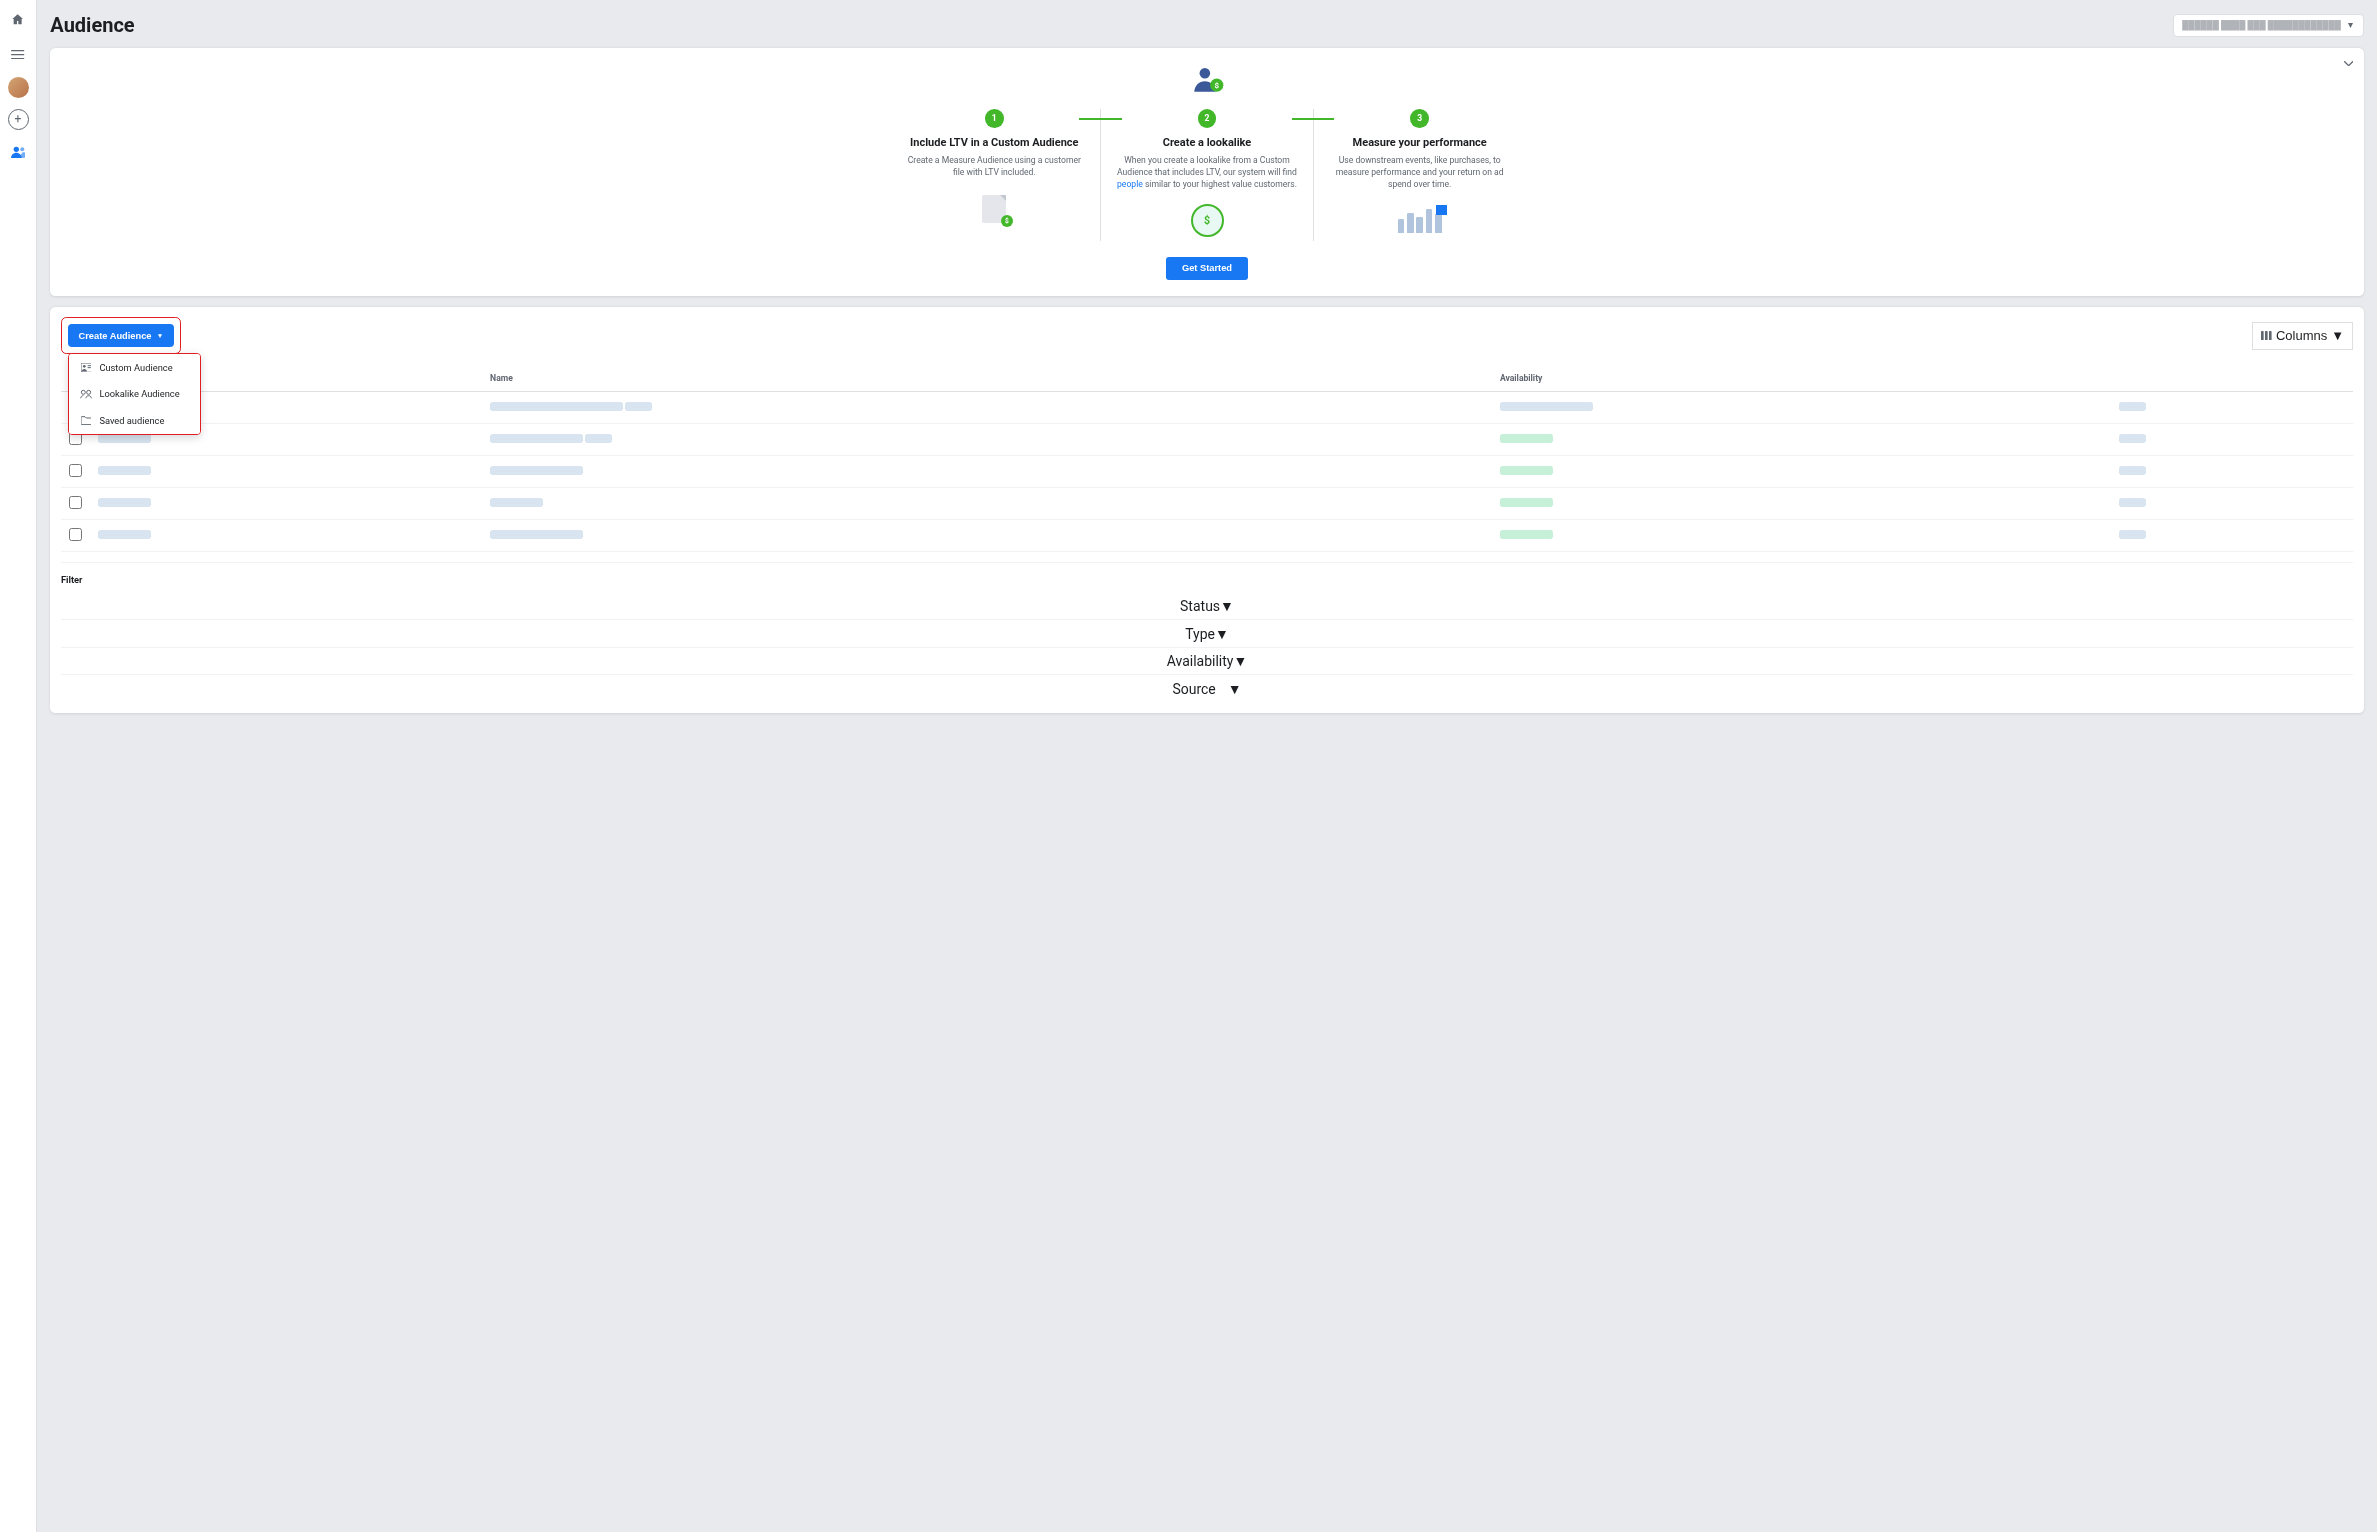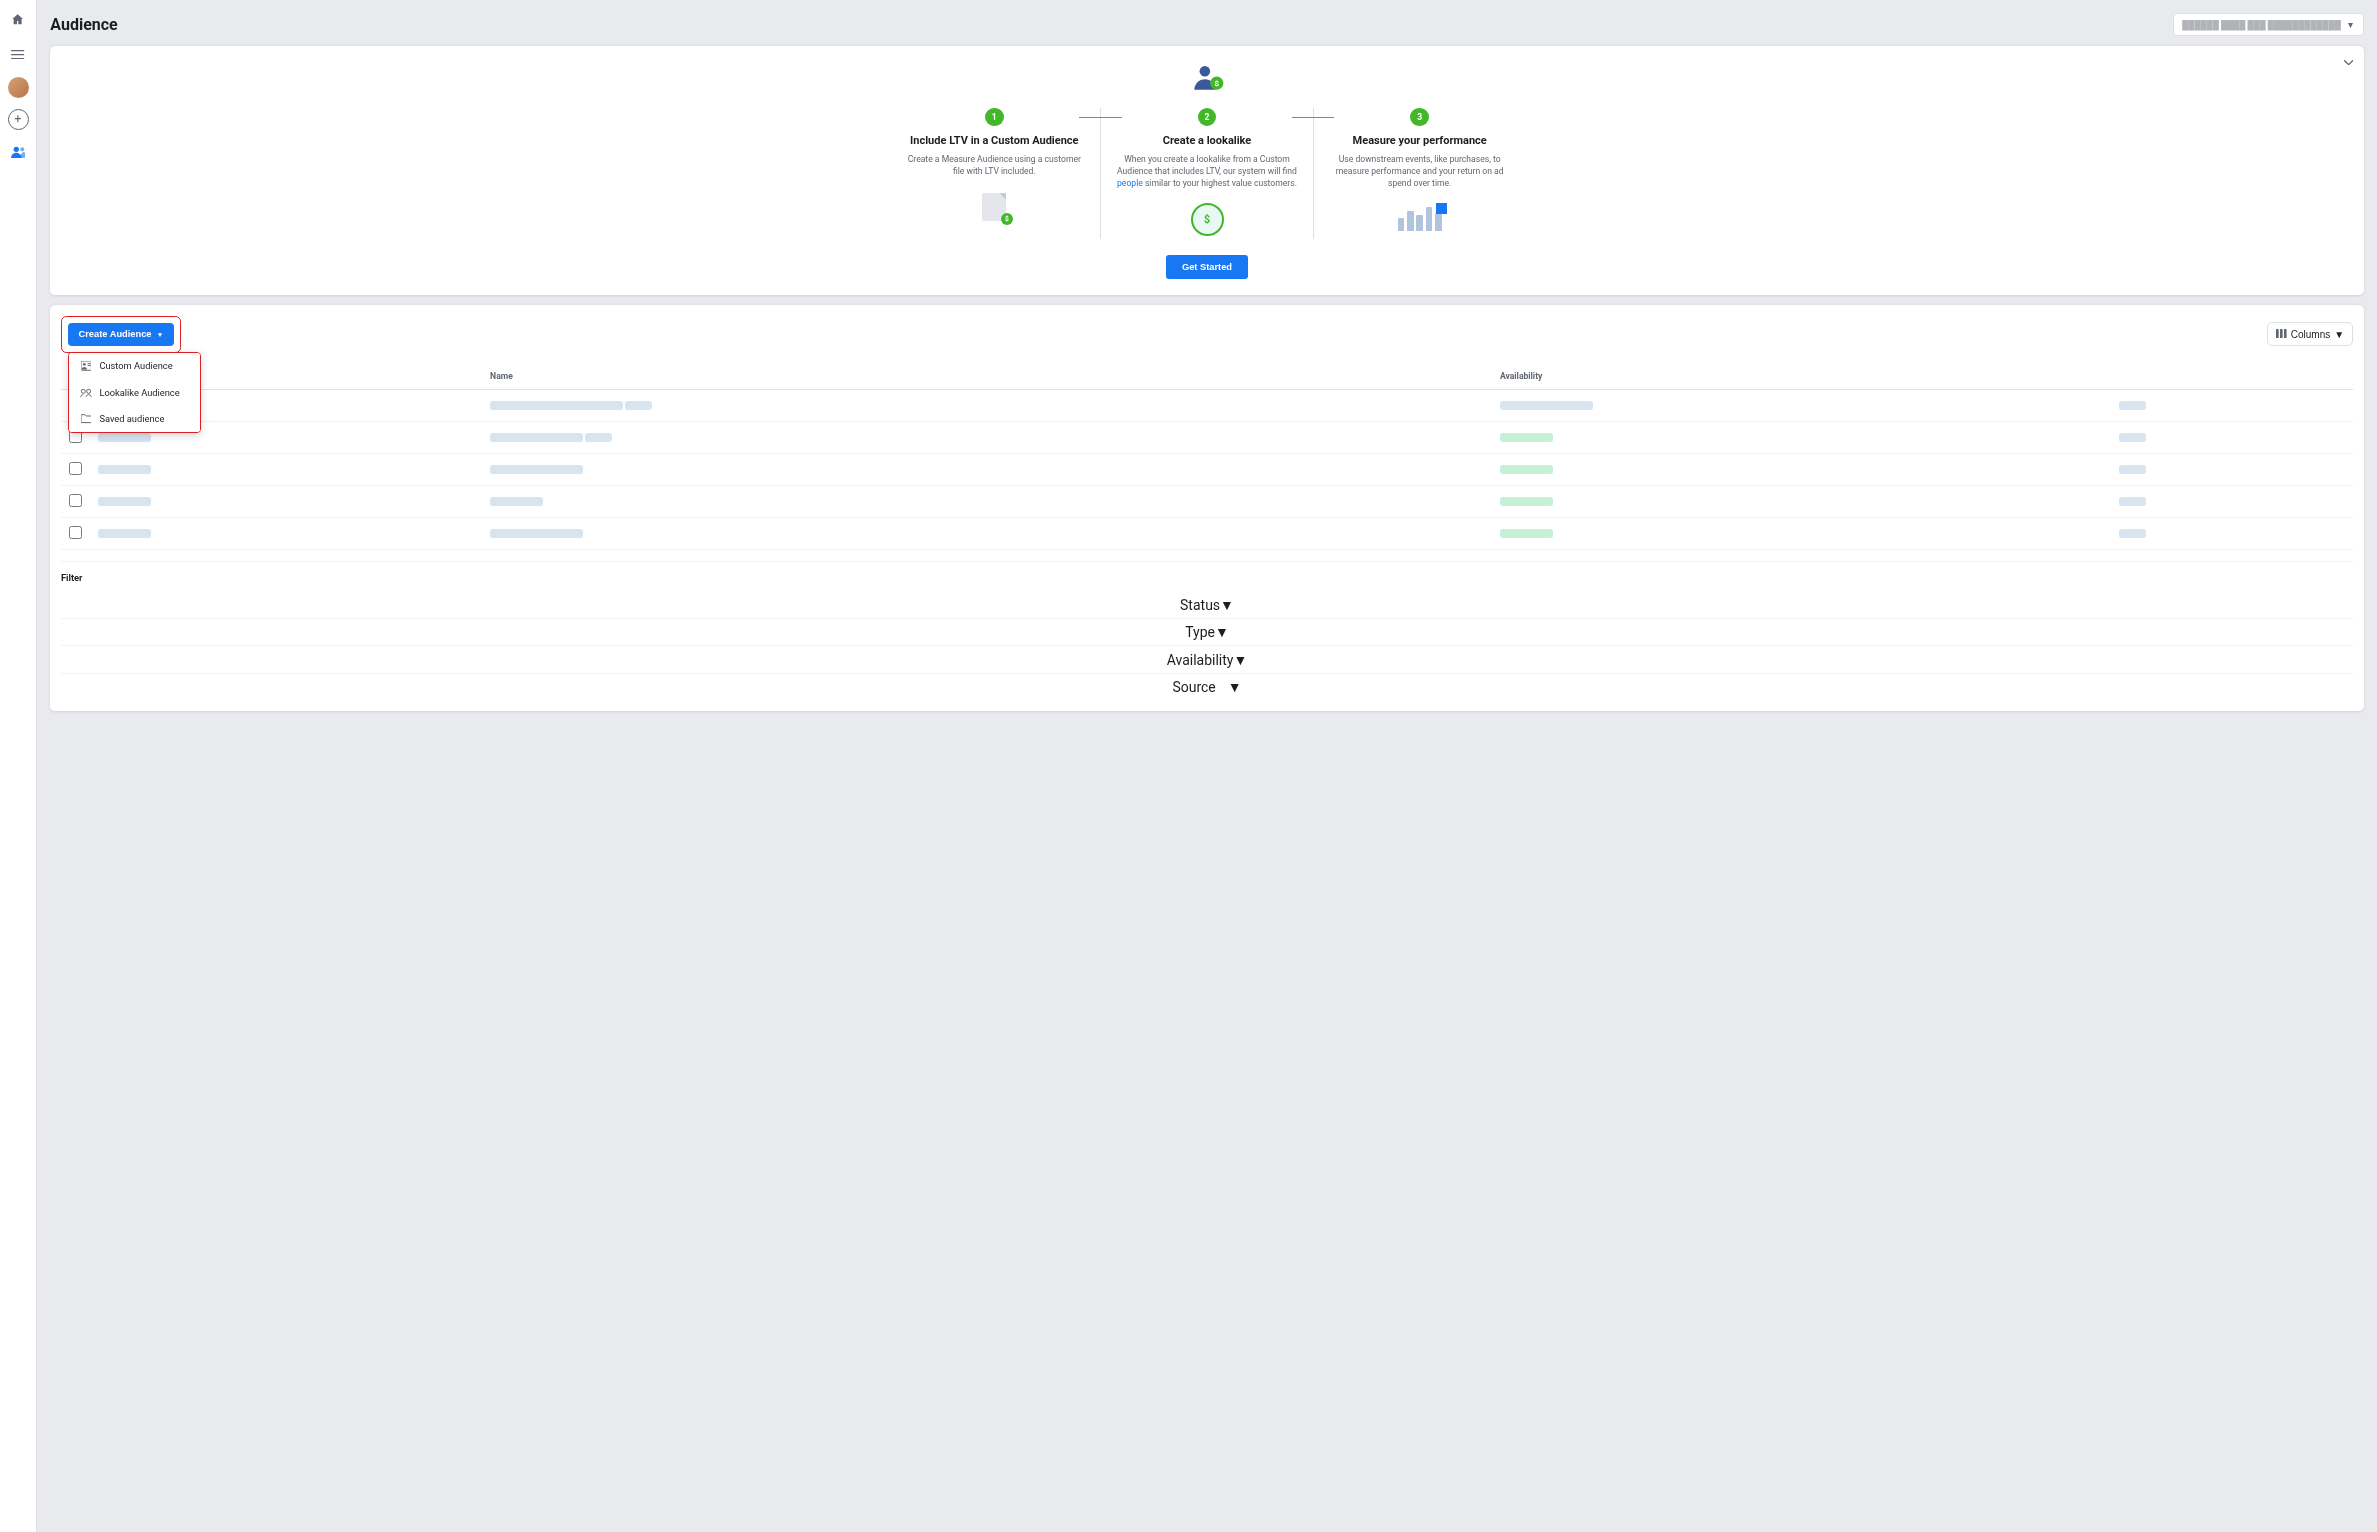--- a/index.html
+++ b/index.html
@@ -50,21 +50,21 @@
     }
 
     
     .page-header {
       display: flex;
       align-items: center;
       justify-content: space-between;
       margin-bottom: 10.6px;
     }
     .page-title {
-      font-size: 16px;
+      font-size: 20px;
       font-weight: 700;
       color: #1c1e21;
     }
     .header-dropdown {
       display: flex;
       align-items: center;
       gap: 5.3px;
       padding: 5.3px 8px;
       border: 0.7px solid #dddfe2;
       border-radius: 4px;
@@ -253,24 +253,24 @@
       font-size: 9.3px;
       flex-shrink: 0;
     }
 
     .columns-btn {
       display: flex;
       align-items: center;
       gap: 4px;
       padding: 5.3px 8px;
       border: 0.7px solid #dddfe2;
-      border-radius: 5px;
-      background: #fff;
-      cursor: pointer;
-      font-size: 10px;
+      border-radius: 0;
+      background: #fff;
+      cursor: pointer;
+      font-size: 13px;
       color: #1c1e21;
     }
 
     
     .audience-table {
       width: 100%;
       border-collapse: collapse;
     }
     .audience-table th {
       text-align: left;

